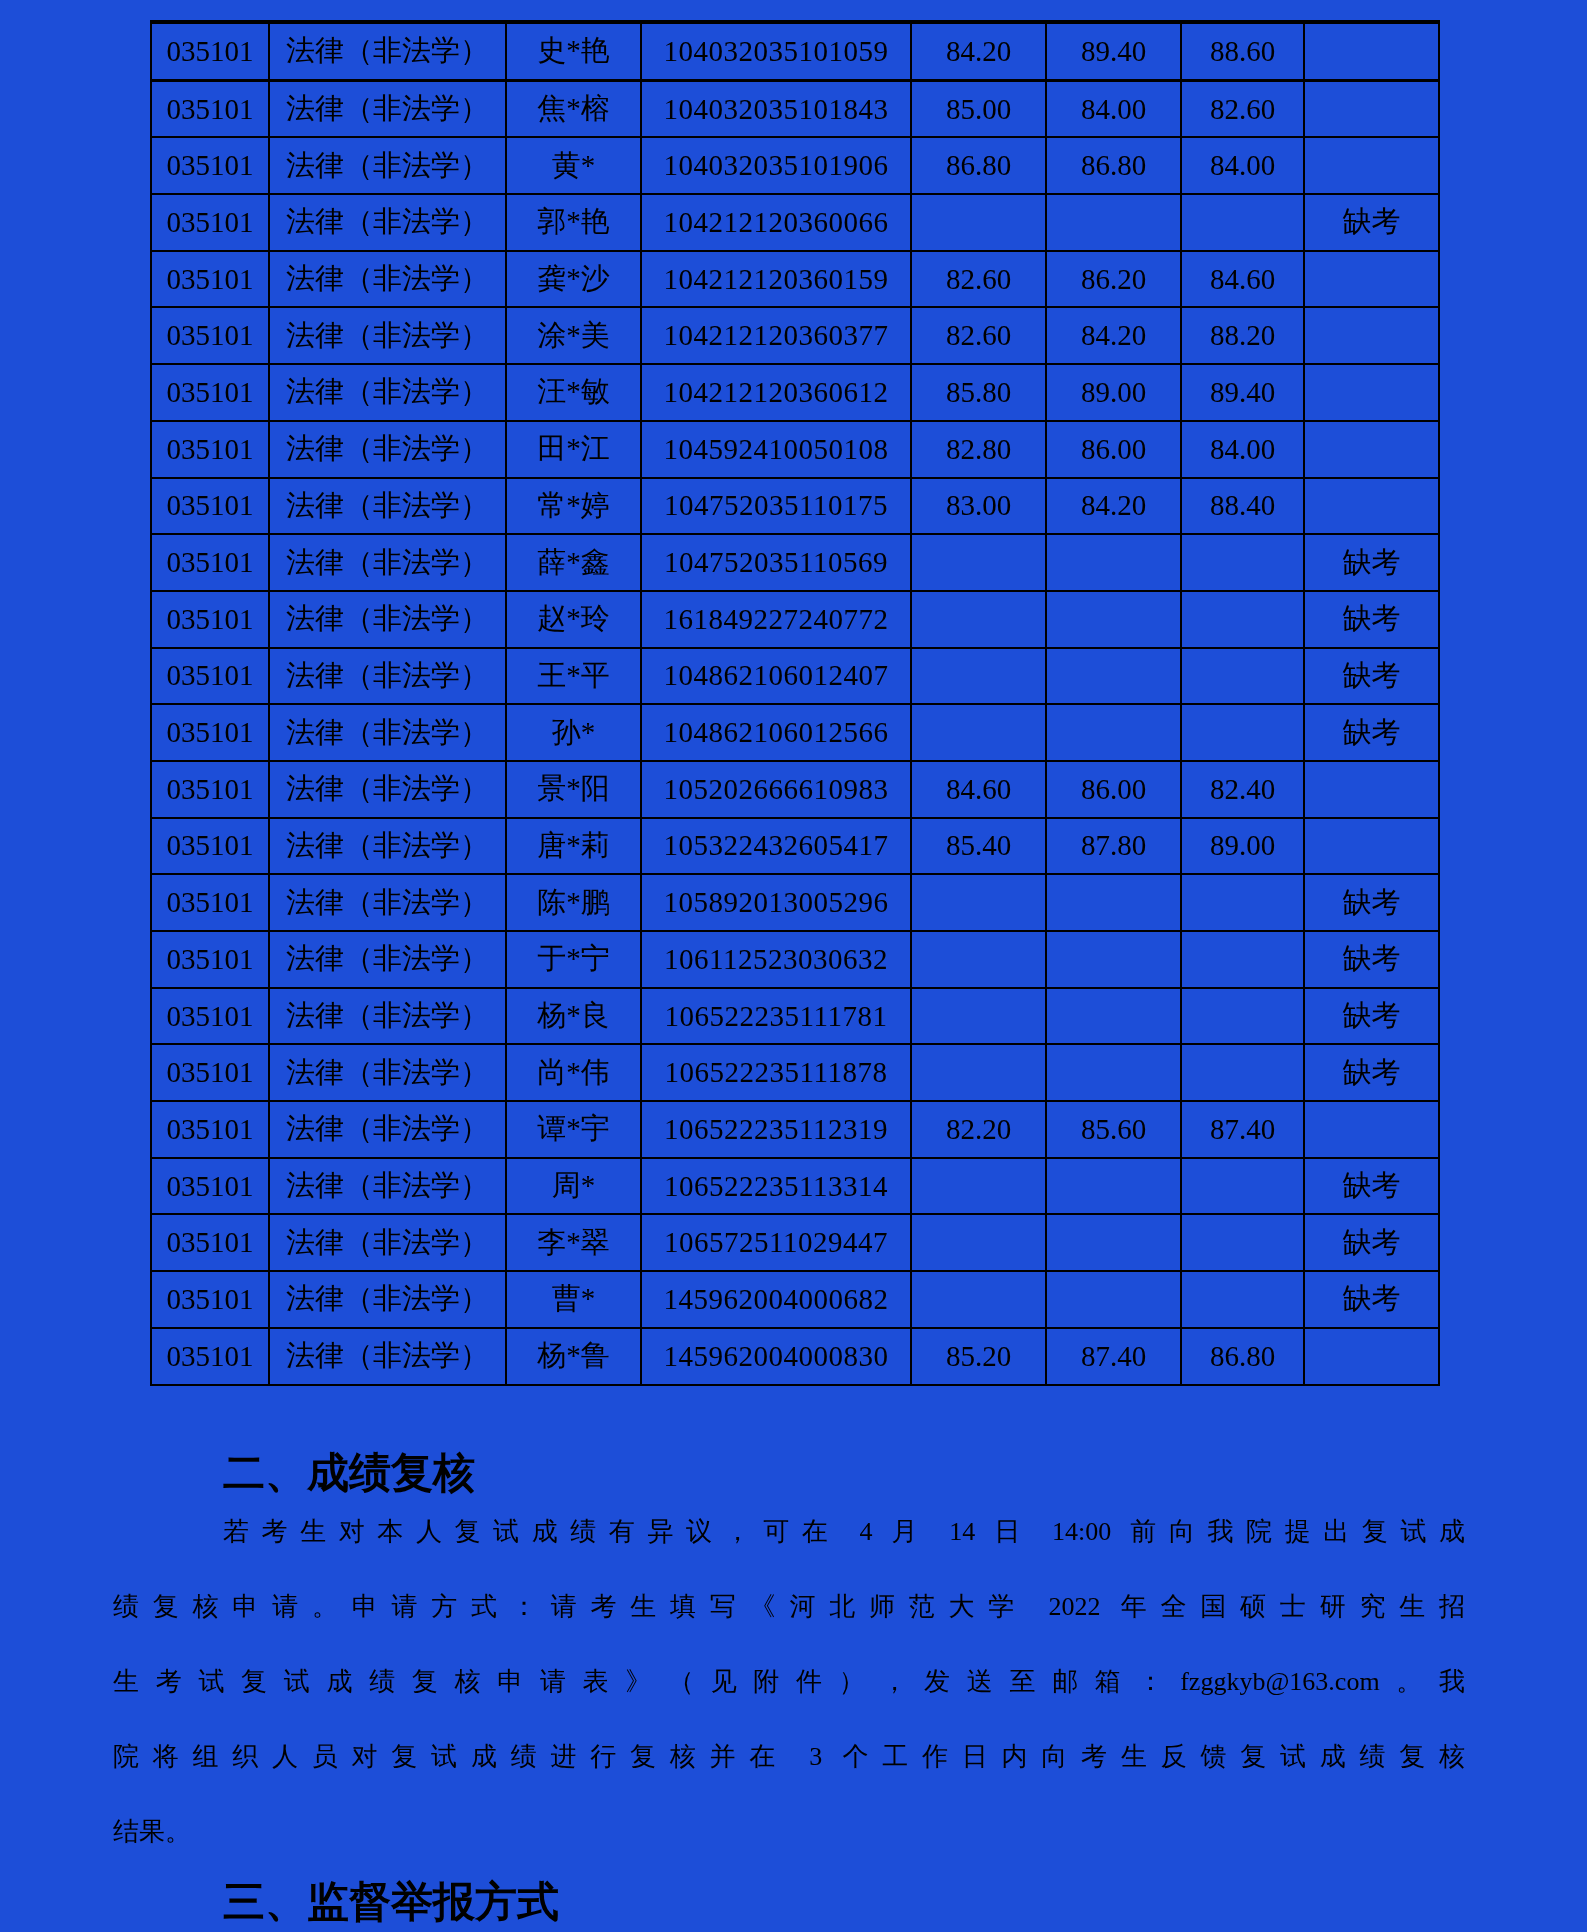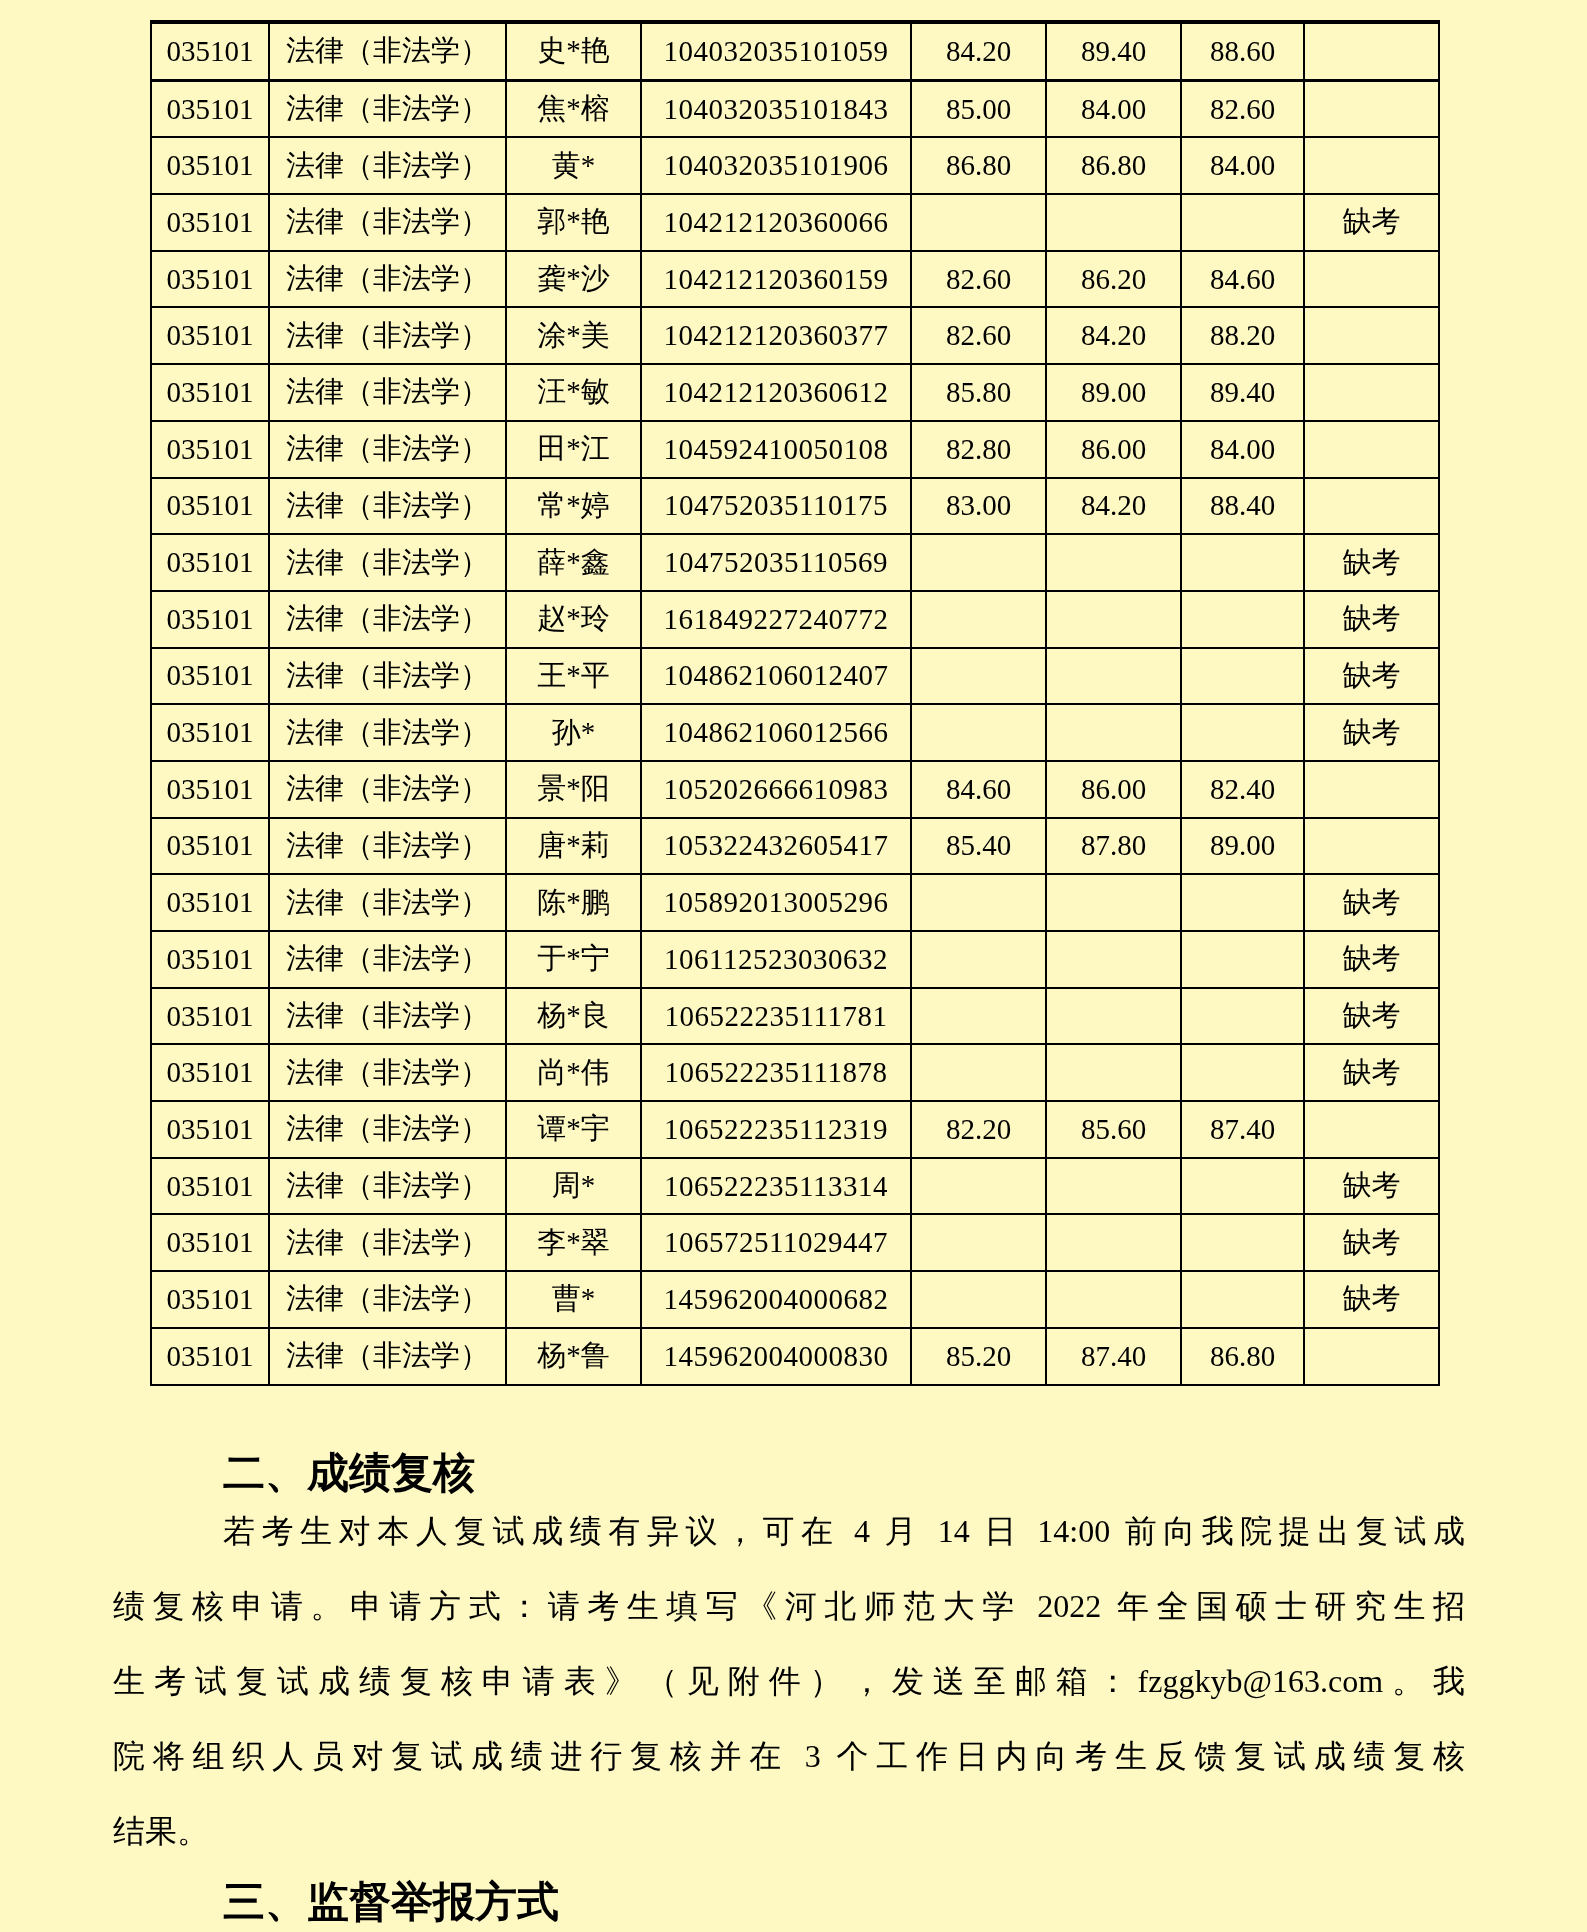--- a/index.html
+++ b/index.html
@@ -5,21 +5,21 @@
   html, body {
     margin: 0;
     padding: 0;
     background: #ffffff;
   }
   .page {
     position: relative;
     width: 1587px;
     height: 1932px;
     box-sizing: border-box;
-    background: #fef9c3;
+    background: #1d4ed8;
     color: #000000;
     padding: 20px 122px 0 113px;
     overflow: hidden;
     font-family: "Liberation Serif", "DejaVu Serif", serif;
   }
   
   table.score-table {
     border-collapse: collapse;
     table-layout: fixed;
     width: 1288px;
@@ -46,21 +46,21 @@
     font-weight: bold;
     font-size: 42px;
     line-height: 36px;
     margin: 72px 0 0 0;
     text-indent: 110px;
     white-space: nowrap;
   }
   .sec-heading.h3 { margin-top: 18px; }
   .para { margin: 0; }
   .para-line {
-    font-size: 32px;
+    font-size: 26px;
     line-height: 75px;
     height: 75px;
     text-align: justify;
     text-align-last: justify;
     overflow: hidden;
   }
   .para-line.first { text-indent: 110px; }
   .para-line.last {
     text-align: right;
     text-align-last: left;

